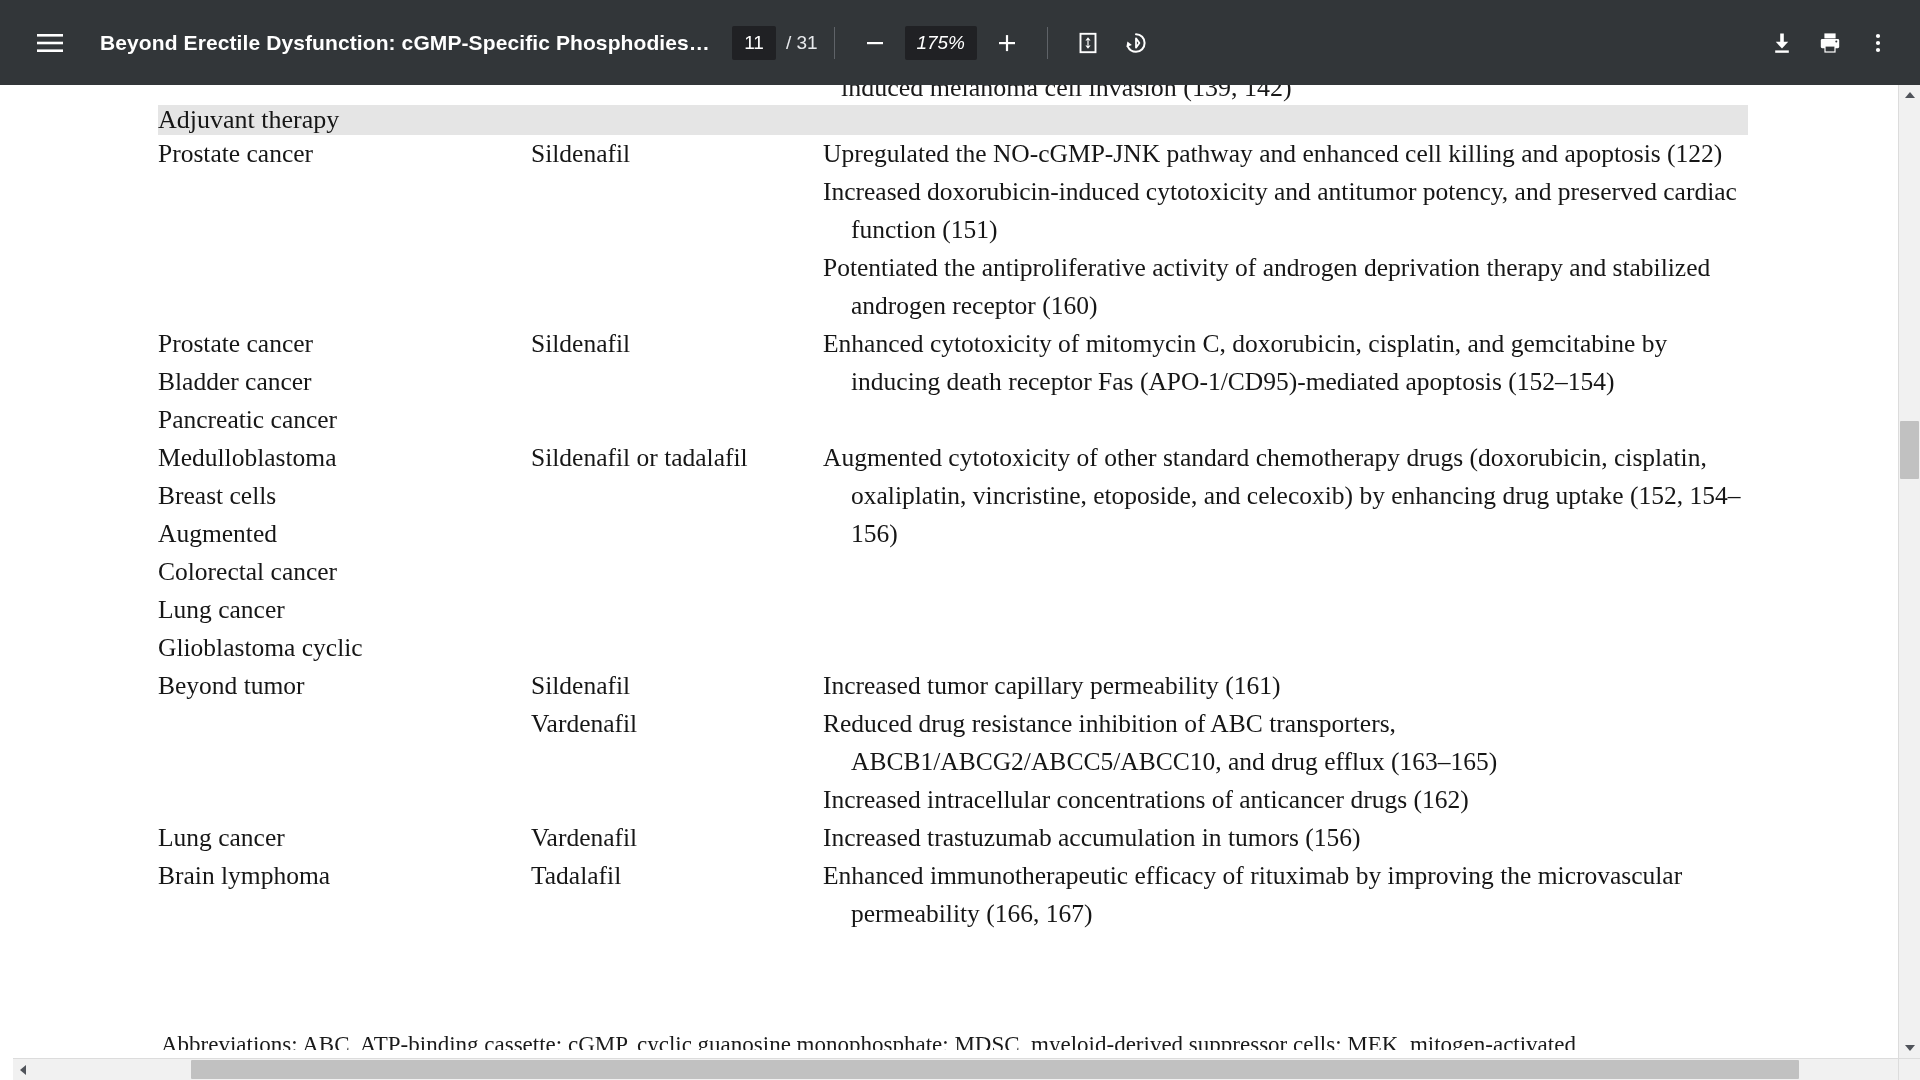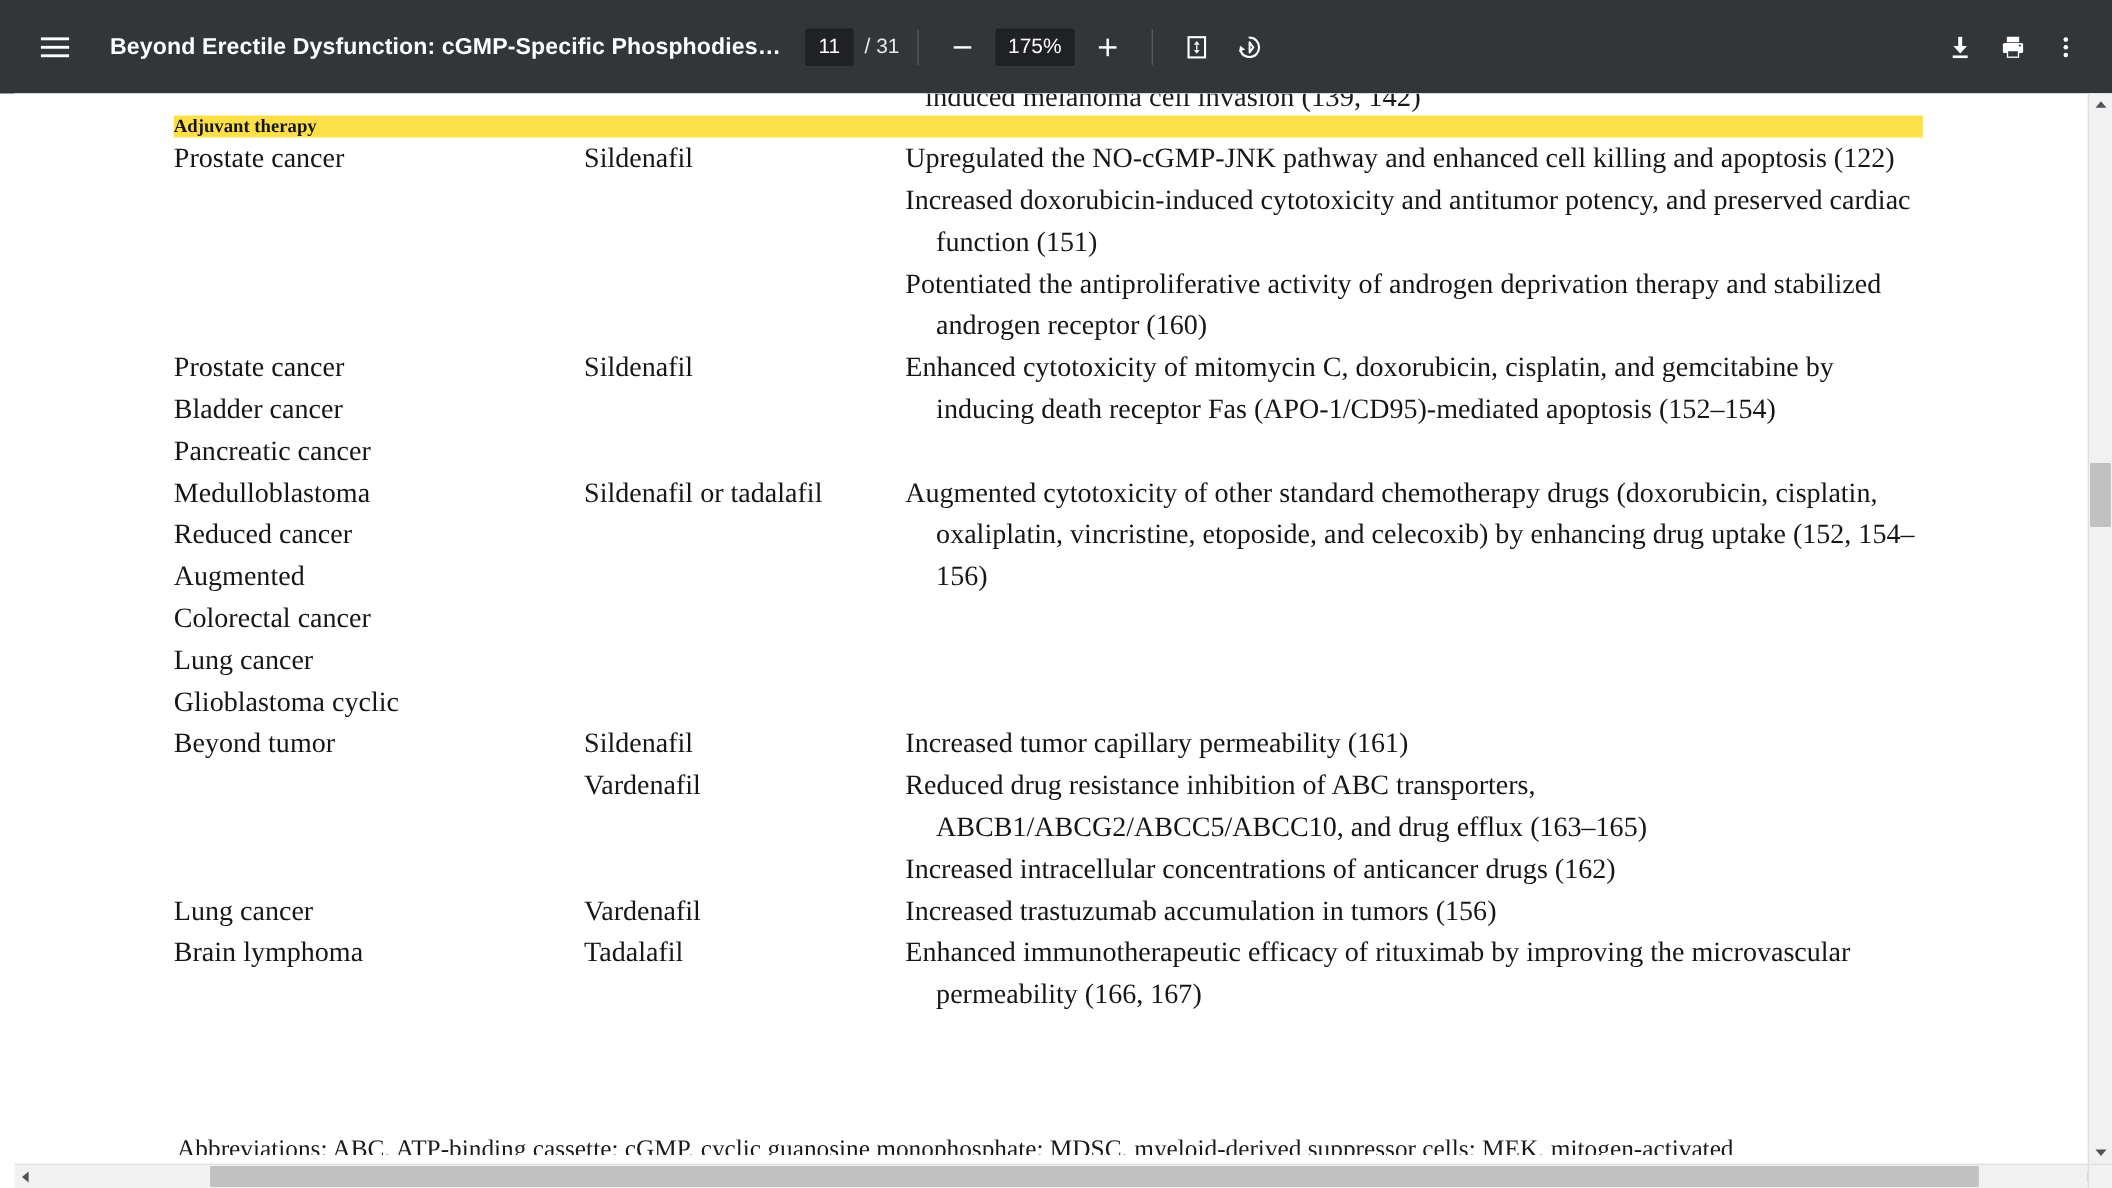--- a/index.html
+++ b/index.html
@@ -76,20 +76,21 @@
   #zoom-controls { display: flex; align-items: center; }
   #zoom-level {
     min-width: 72px; height: 34px;
     background: #202124;
     color: #ffffff;
     font-size: 19px;
     display: flex; align-items: center; justify-content: center;
     border-radius: 2px;
     margin: 0 6px;
     padding: 0 8px;
+    font-style: italic;
   }
 
   
   #viewer {
     position: absolute;
     top: 85px; left: 13px;
     width: 1920px; height: 995px;
     background: #ffffff;
     overflow: hidden;
   }
@@ -124,26 +125,26 @@
   #pdf-table td {
     vertical-align: top;
     padding: 0;
     border: none;
   }
   .col-a { width: 373px; }
   .col-b { width: 292px; }
   .col-c { width: 925px; }
 
   tr.section-row td {
-    background: #fde047;
+    background: #e5e5e5;
     border-top: 2.5px solid #111;
     border-bottom: 1.5px solid #111;
     padding: 8px 0 10px 10px;
-    font-size: 17px;
-    font-weight: bold;
+    font-size: 26px;
+    font-weight: normal;
     font-family: "Liberation Serif", serif;
   }
 
   tr.data-row > td { border-bottom: 1.5px solid #111; }
   tr.data-row > td.col-a { border-right: 1.5px solid #111; padding: 9px 8px 18px 10px; }
   tr.data-row > td.col-b { border-right: 1.5px solid #111; padding: 9px 8px 18px 14px; }
   tr.data-row > td.col-c { padding: 9px 8px 18px 18px; }
   tr.data-row.last > td { border-bottom: 2.5px solid #111; }
 
   .cell-line {
@@ -360,21 +361,21 @@
             <div class="cell-line">Sildenafil</div>
           </td>
           <td class="col-c">
             <p class="eff-item">Enhanced cytotoxicity of mitomycin C, doxorubicin, cisplatin, and gemcitabine by inducing death receptor Fas (APO-1/CD95)-mediated apoptosis (152–154)</p>
           </td>
         </tr>
 
         <tr class="data-row">
           <td class="col-a">
             <div class="cell-line">Medulloblastoma</div>
-            <div class="cell-line">Reduced cancer</div>
+            <div class="cell-line">Breast cells</div>
             <div class="cell-line">Augmented</div>
             <div class="cell-line">Colorectal cancer</div>
             <div class="cell-line">Lung cancer</div>
             <div class="cell-line">Glioblastoma cyclic</div>
           </td>
           <td class="col-b">
             <div class="cell-line">Sildenafil or tadalafil</div>
           </td>
           <td class="col-c">
             <p class="eff-item">Augmented cytotoxicity of other standard chemotherapy drugs (doxorubicin, cisplatin, oxaliplatin, vincristine, etoposide, and celecoxib) by enhancing drug uptake (152, 154–156)</p>

